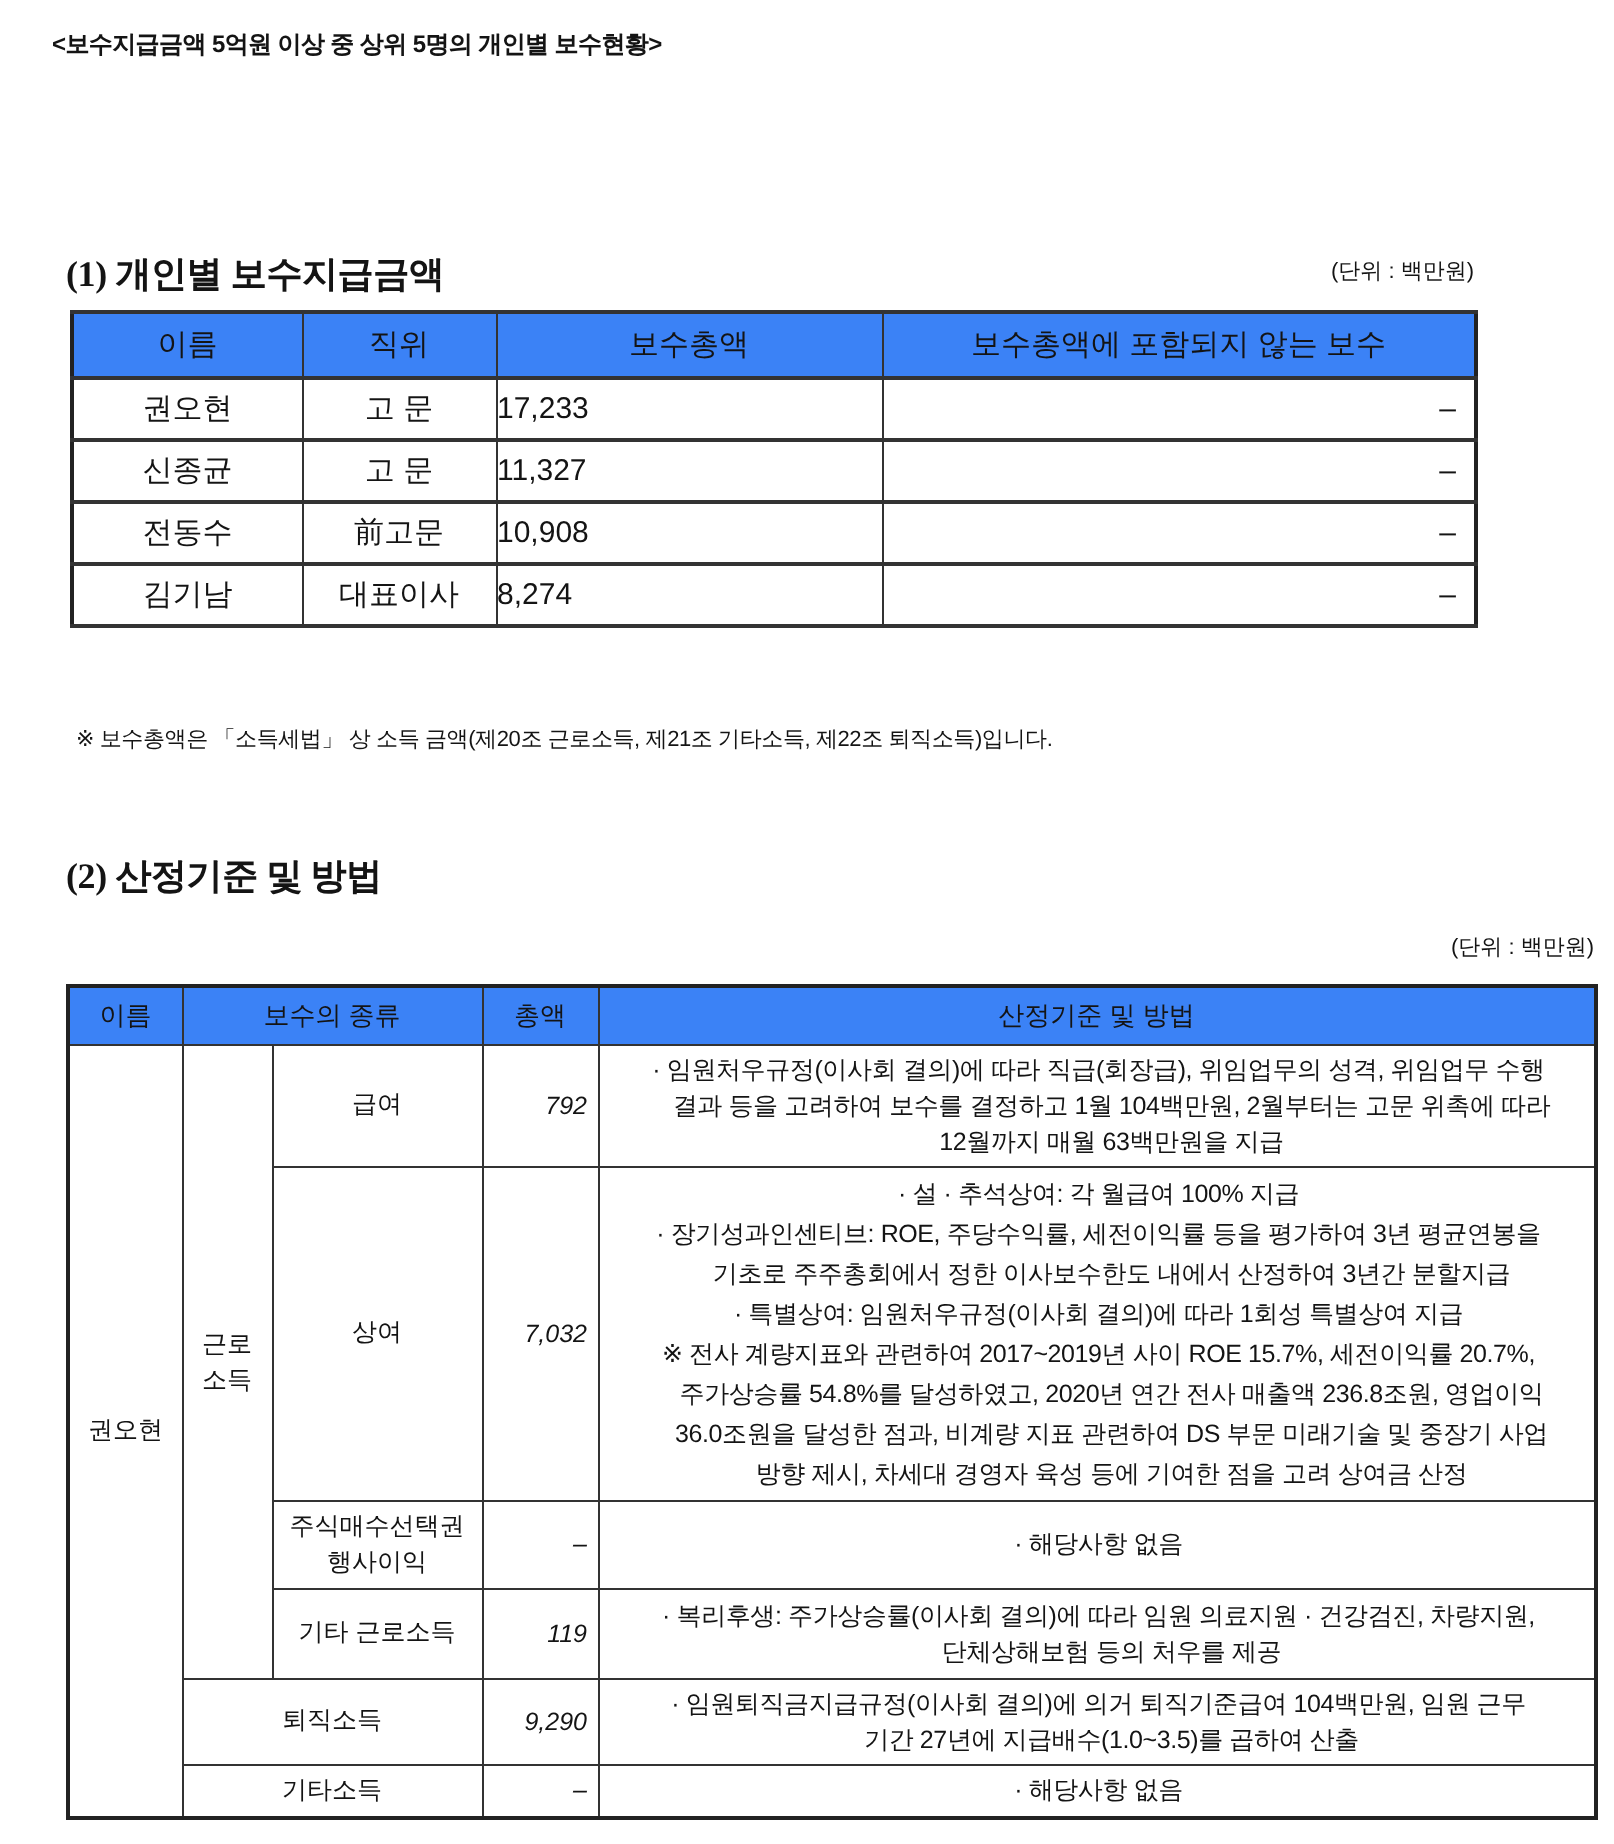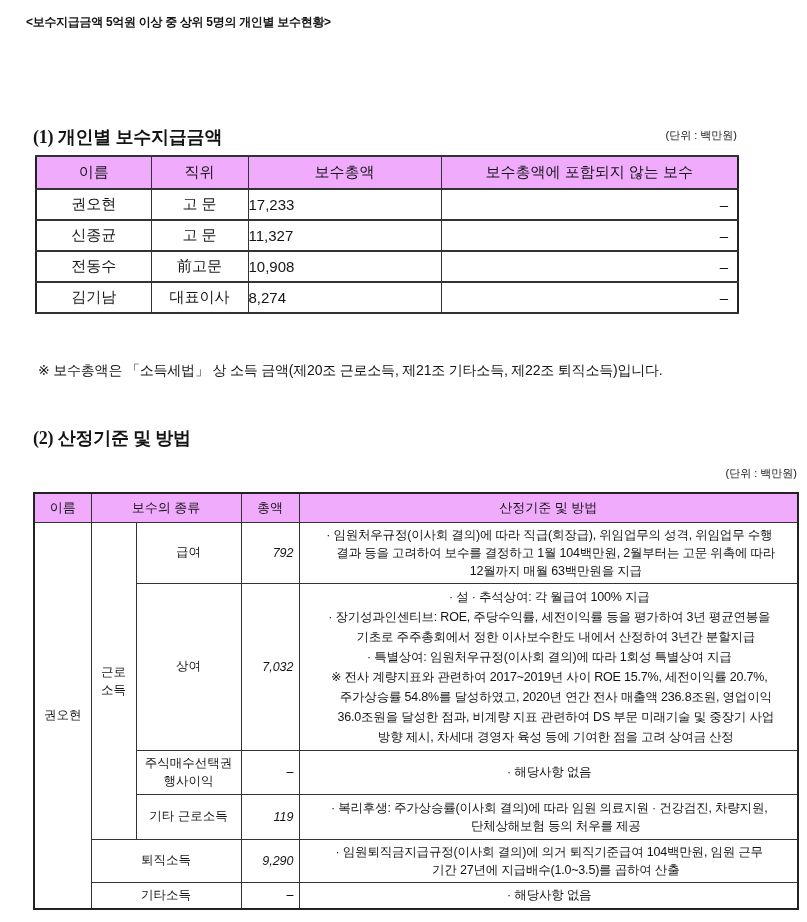--- a/index.html
+++ b/index.html
@@ -15,21 +15,21 @@
   .sec-heading {
     position:absolute; font-family:"Liberation Serif","DejaVu Serif",serif;
     font-size:18px; font-weight:bold; letter-spacing:-0.2px;
   }
   #sec1-heading { left:33px; top:92px;margin-top:33px; }
   #sec2-heading { left:33px; top:426px; }
   .unit-label { position:absolute; font-size:11px; }
   #unit1 { top:128px; right:70px; }
   #unit2 { top:466px; right:10px; }
   table { border-collapse:collapse; table-layout:fixed; position:absolute; background:#fff; }
-  th { background:#f0abfc; font-weight:normal; }
+  th { background:#3b82f6; font-weight:normal; }
   th, td { text-align:center; vertical-align:middle; padding:0; overflow:hidden; }
 
   
   .t1 { left:35px; top:155px; width:702px; font-size:15px; border:2px solid #222; }
   .t1 th, .t1 td { border:1px solid #333; border-top-width:2px; border-bottom-width:2px; }
   .t1 tr.hdr { height:33px; }
   .t1 tr.row { height:31px; }
   .t1 td.num  { text-align:left; padding-right:7px; }
   .t1 td.dash { text-align:right; padding-right:9px; }
 
@@ -43,21 +43,21 @@
   .t2 tr.r4 { height:45px; }
   .t2 tr.r5 { height:42px; }
   .t2 tr.r6 { height:27px;margin-top:36px; }
   .t2 td.amount { text-align:right; padding-right:5px;font-style:italic; }
   .t2 td.method { text-align:center; padding:3px 6px 3px 8px; }
   .t2 td.method div { line-height:18px; letter-spacing:-0.2px; }
   .t2 tr.r2 td.method div { line-height:20px; }
   .t2 td.method div.cont { padding-left:13px; }
   .t2 td.cat div, .t2 td.group div { line-height:18px; }
 
-  .footnote { position:absolute; left:38px; top:362px; font-size:14px; letter-spacing:-0.2px; }
+  .footnote { position:absolute; left:38px; top:362px; font-size:11px; letter-spacing:-0.2px; }
 </style>
 </head>
 <body>
 
 <div class="page">
 
   <div class="doc-title">&lt;보수지급금액 5억원 이상 중 상위 5명의 개인별 보수현황&gt;</div>
 
   <div id="sec1-heading" class="sec-heading">(1) 개인별 보수지급금액</div>
   <div id="unit1" class="unit-label">(단위 : 백만원)</div>

